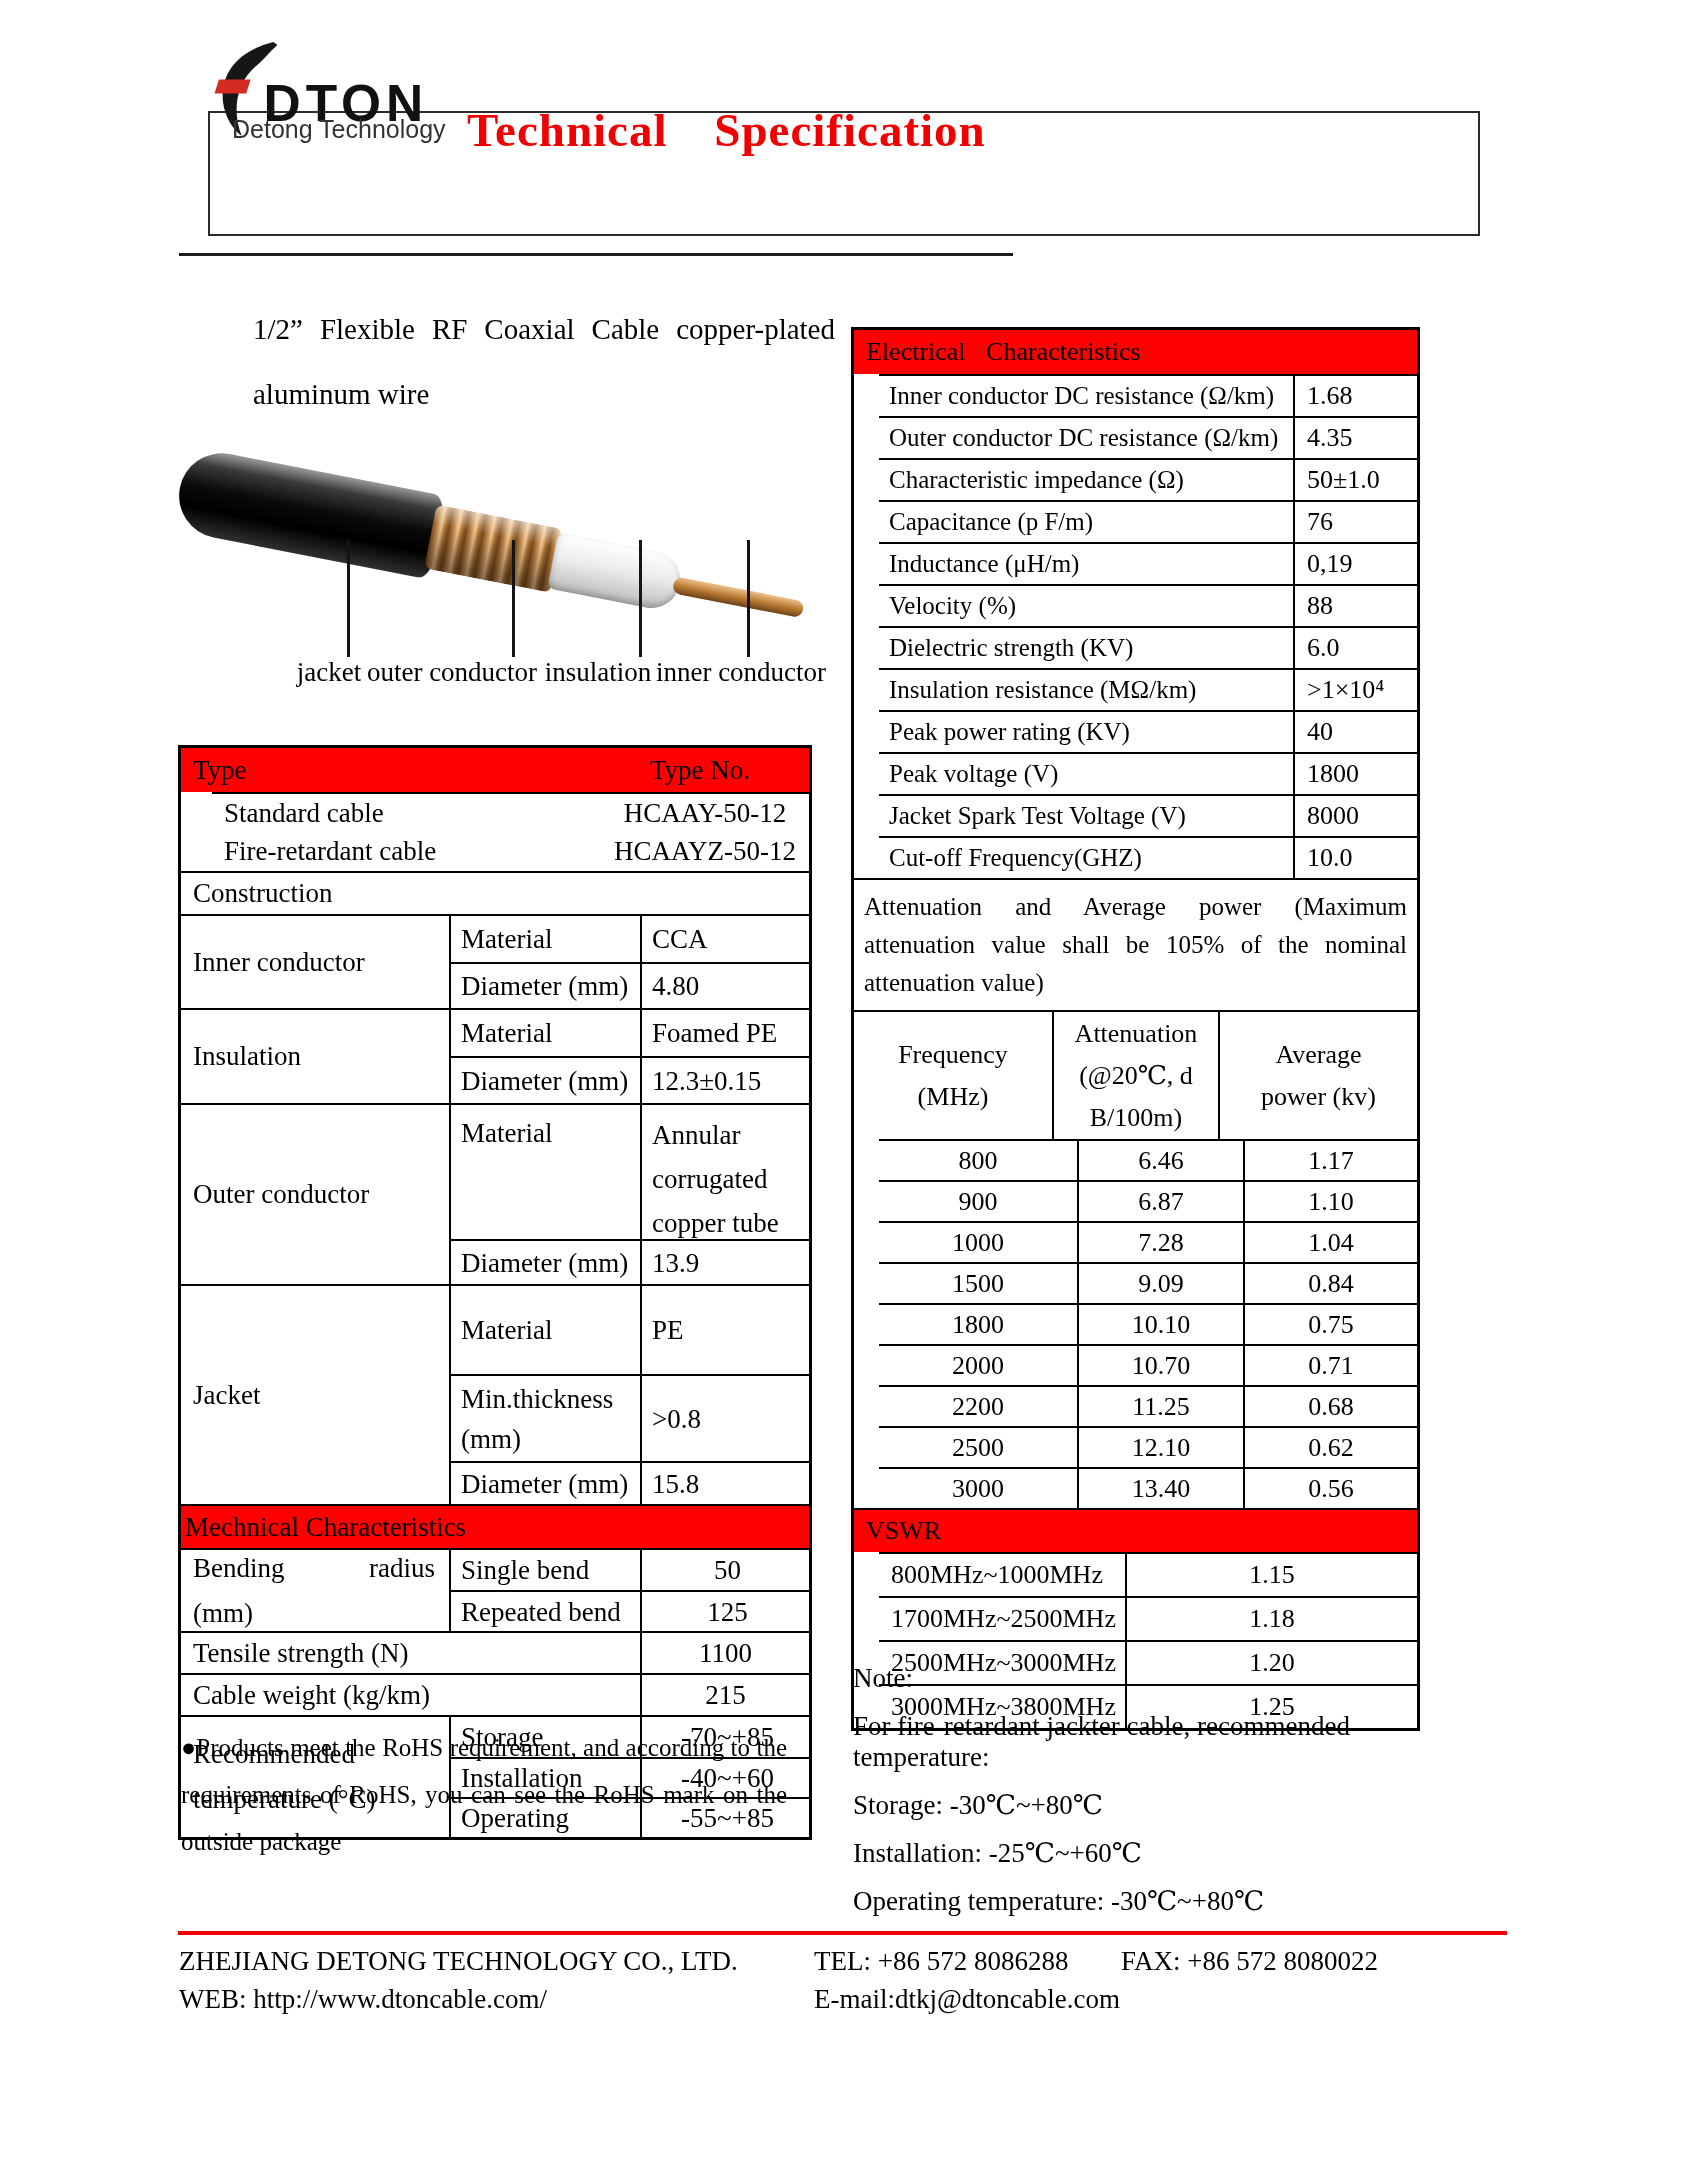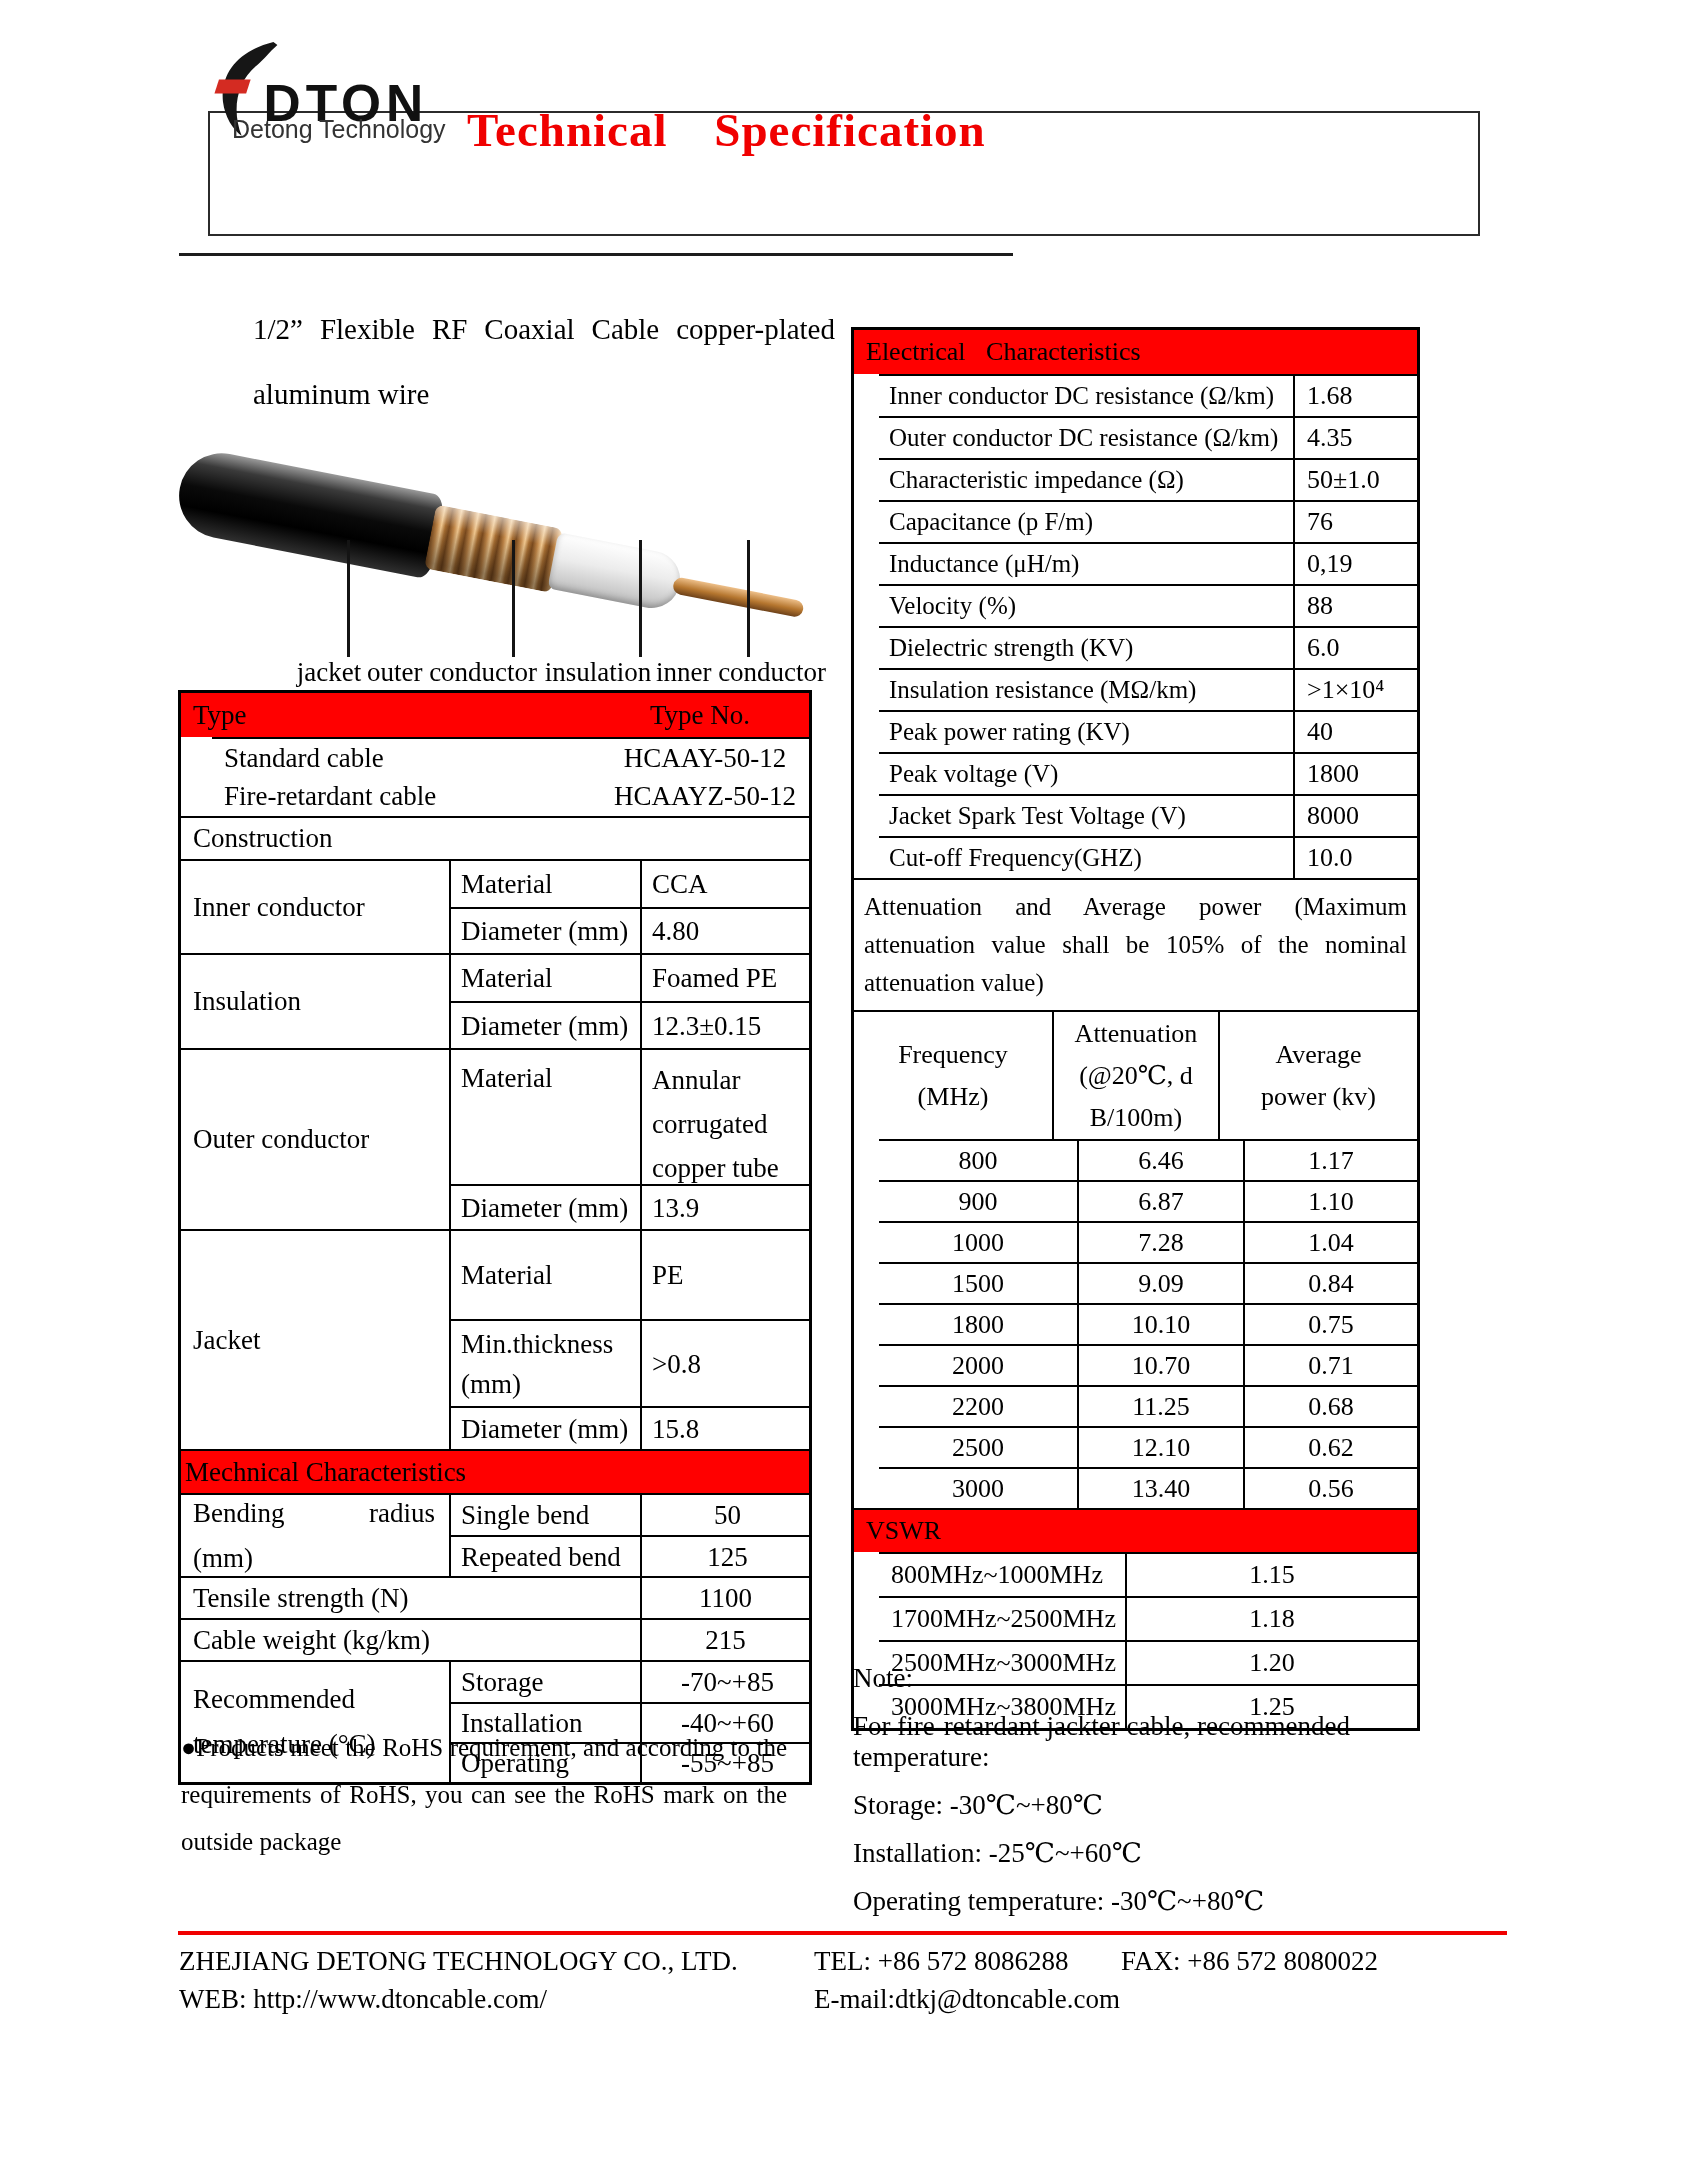--- a/index.html
+++ b/index.html
@@ -38,21 +38,21 @@
     background:linear-gradient(180deg,#ffffff 0%,#ececec 45%,#c9c9c9 85%,#bdbdbd 100%);
     box-shadow:inset 0 -3px 6px rgba(0,0,0,.25); }
   .seg-wire { left:503px; top:35px; width:132px; height:17px; border-radius:9px;
     background:linear-gradient(180deg,#eec08a 0%,#b5762f 55%,#6e421a 100%); }
   .ptr { position:absolute; width:3px; height:117px; top:540px; background:#141414; }
   .clabel { position:absolute; top:657px; transform:translateX(-50%); font-size:27px; white-space:nowrap; }
 
   
   .redbar { background:#ff0000; }
   .lrow, .erow, .arow, .vrow { display:flex;margin-left:25px; }
-  .left-tables { position:absolute; left:178px; top:690px; width:634px; border:3px solid #000; font-size:27px; }
+  .left-tables { position:absolute; left:178px; top:745px; width:634px; border:3px solid #000; font-size:27px; }
   .left-tables > div + div { border-top:2px solid #000; }
   .bar-cell { display:flex; align-items:center; padding-left:4px; }
   .type-head { height:44px; display:flex; align-items:center; }
   .type-head .th-left { flex:1; padding-left:12px; }
   .type-head .th-right { width:218px; text-align:center; }
   .types-block { height:79px; display:flex; flex-direction:column; justify-content:flex-start; padding-left:12px;margin-left:31px; }
   .tline { display:flex; align-items:center; height:40px; }
   .tline .tlabel { flex:1; }
   .tline .tval { width:208px; text-align:center; }
   .single-cell { height:43px; display:flex; align-items:center; padding-left:12px; }

